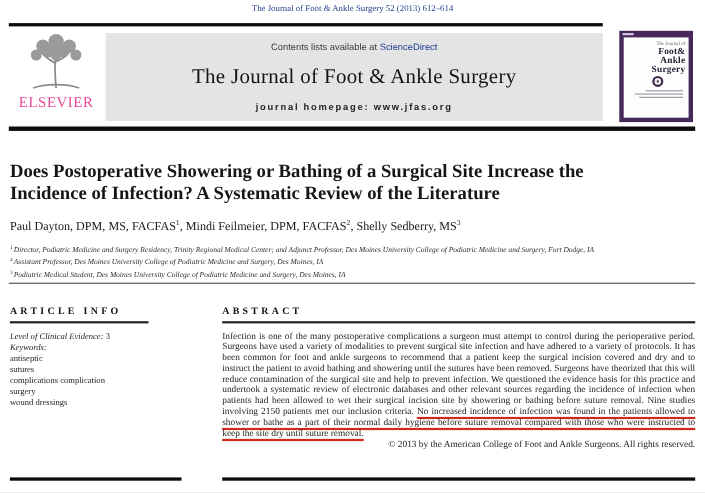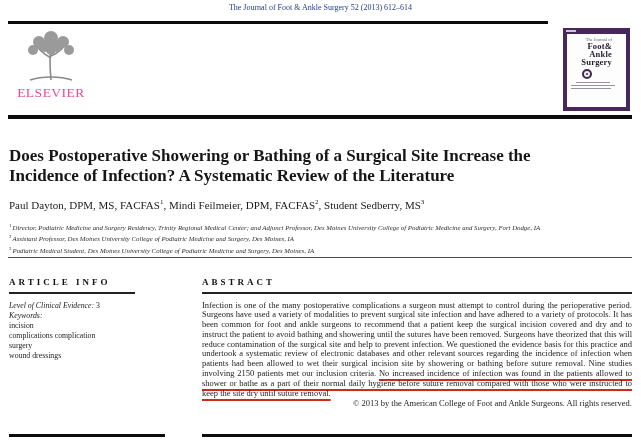--- a/index.html
+++ b/index.html
@@ -31,21 +31,21 @@
   .homepage-line { font-family:"Liberation Sans",sans-serif; font-size:8.5px; font-weight:bold; letter-spacing:1.6px; color:#222; }
   .homepage-line .url { cursor:pointer; }
 
   .cover {
     position:absolute; top:28px; left:563px; width:67px; height:83px;
     background:#46285a; cursor:pointer;
   }
   .cover-tick { position:absolute; top:2px; left:3px; width:10px; height:2px; background:#cfc5d8; }
   .cover-inner {
     position:absolute; top:6px; left:4px; right:4px; bottom:4px; background:#fdfdfd;
-    padding:3px 14px 2px 4px; text-align:right;
+    padding:3px 3px 2px 4px; text-align:right;
   }
   .cover-masthead { font-size:4.5px; color:#666; }
   .cover-line { font-size:8.5px; line-height:8px; font-weight:bold; color:#221a2e; letter-spacing:.2px; }
   .cover-emblem { width:10px; height:10px; border-radius:50%; border:2px solid #3d2b4e; background:#efe9f2; margin:3px 20px 3px auto; position:relative; }
   .cover-emblem::after{ content:""; position:absolute; inset:2px; border-radius:50%; background:#3d2b4e; }
   .cover-bar { height:1px; background:#9a93a3; margin:2px 2px 0 auto; }
 
   
   .art-title {
     position:absolute; top:146px; left:9px; width:548px;
@@ -103,20 +103,25 @@
           <circle cx="47" cy="22" r="5"></circle>
           <circle cx="23" cy="18" r="6"></circle>
           <circle cx="35" cy="18" r="6"></circle>
           <circle cx="29" cy="22" r="5"></circle>
         </g>
       </svg>
     </span>
     <div class="elsevier-word" style="color: #ec4899;">ELSEVIER</div>
   </div>
 
+  <div class="graybox">
+    <div class="contents-line"><span>Contents lists available at </span><span class="sd-link" style="color: rgb(26, 59, 142);">ScienceDirect</span></div>
+    <div class="journal-title">The Journal of Foot &amp; Ankle Surgery</div>
+    <div class="homepage-line"><span>journal homepage: </span><span class="url">www.jfas.org</span></div>
+  </div>
 
   <div class="cover" style="background: rgb(70, 40, 90);">
     <div class="cover-tick"></div>
     <div class="cover-inner">
       <div class="cover-masthead">The Journal of</div>
       <div>
           <div class="cover-line">Foot&amp;</div>
           <div class="cover-line">Ankle</div>
           <div class="cover-line">Surgery</div>
         </div>
@@ -124,38 +129,39 @@
       <div class="cover-bar" style="width:34px"></div>
       <div class="cover-bar" style="width:44px"></div>
       <div class="cover-bar" style="width:40px"></div>
     </div>
   </div>
 
   <div class="rule-header-bottom"></div>
 
   <h1 class="art-title" style="font-weight:bold">Does Postoperative Showering or Bathing of a Surgical Site Increase the Incidence of Infection? A Systematic Review of the Literature</h1>
 
-  <div class="authors"><span><span>Paul Dayton, DPM, MS, FACFAS</span><sup>1</sup><span>, </span></span><span><span>Mindi Feilmeier, DPM, FACFAS</span><sup>2</sup><span>, </span></span><span><span>Student Sedberry, MS</span><sup>3</sup><span></span></span></div>
+  <div class="authors"><span><span>Paul Dayton, DPM, MS, FACFAS</span><sup>1</sup><span>, </span></span><span><span>Mindi Feilmeier, DPM, FACFAS</span><sup>2</sup><span>, </span></span><span><span>Shelly Sedberry, MS</span><sup>3</sup><span></span></span></div>
 
   <div class="affiliations">
       <div><sup>1</sup><span>Director, Podiatric Medicine and Surgery Residency, Trinity Regional Medical Center; and Adjunct Professor, Des Moines University College of Podiatric Medicine and Surgery, Fort Dodge, IA</span></div>
       <div><sup>2</sup><span>Assistant Professor, Des Moines University College of Podiatric Medicine and Surgery, Des Moines, IA</span></div>
       <div><sup>3</sup><span>Podiatric Medical Student, Des Moines University College of Podiatric Medicine and Surgery, Des Moines, IA</span></div>
     </div>
 
   <div class="rule-affil"></div>
 
   <div class="info-col">
     <div class="col-heading">ARTICLE INFO</div>
     <div class="heading-rule"></div>
     <div class="info-body">
       <div><span class="it">Level of Clinical Evidence:</span> <span>3</span></div>
       <div class="it">Keywords:</div>
       <div>
-          <div>incision</div>
+          <div>antiseptic</div>
+          <div>sutures</div>
           <div>complications complication</div>
           <div>surgery</div>
           <div>wound dressings</div>
         </div>
     </div>
   </div>
   <div class="rule-info-bottom"></div>
 
   <div class="abs-col">
     <div class="col-heading">ABSTRACT</div>

